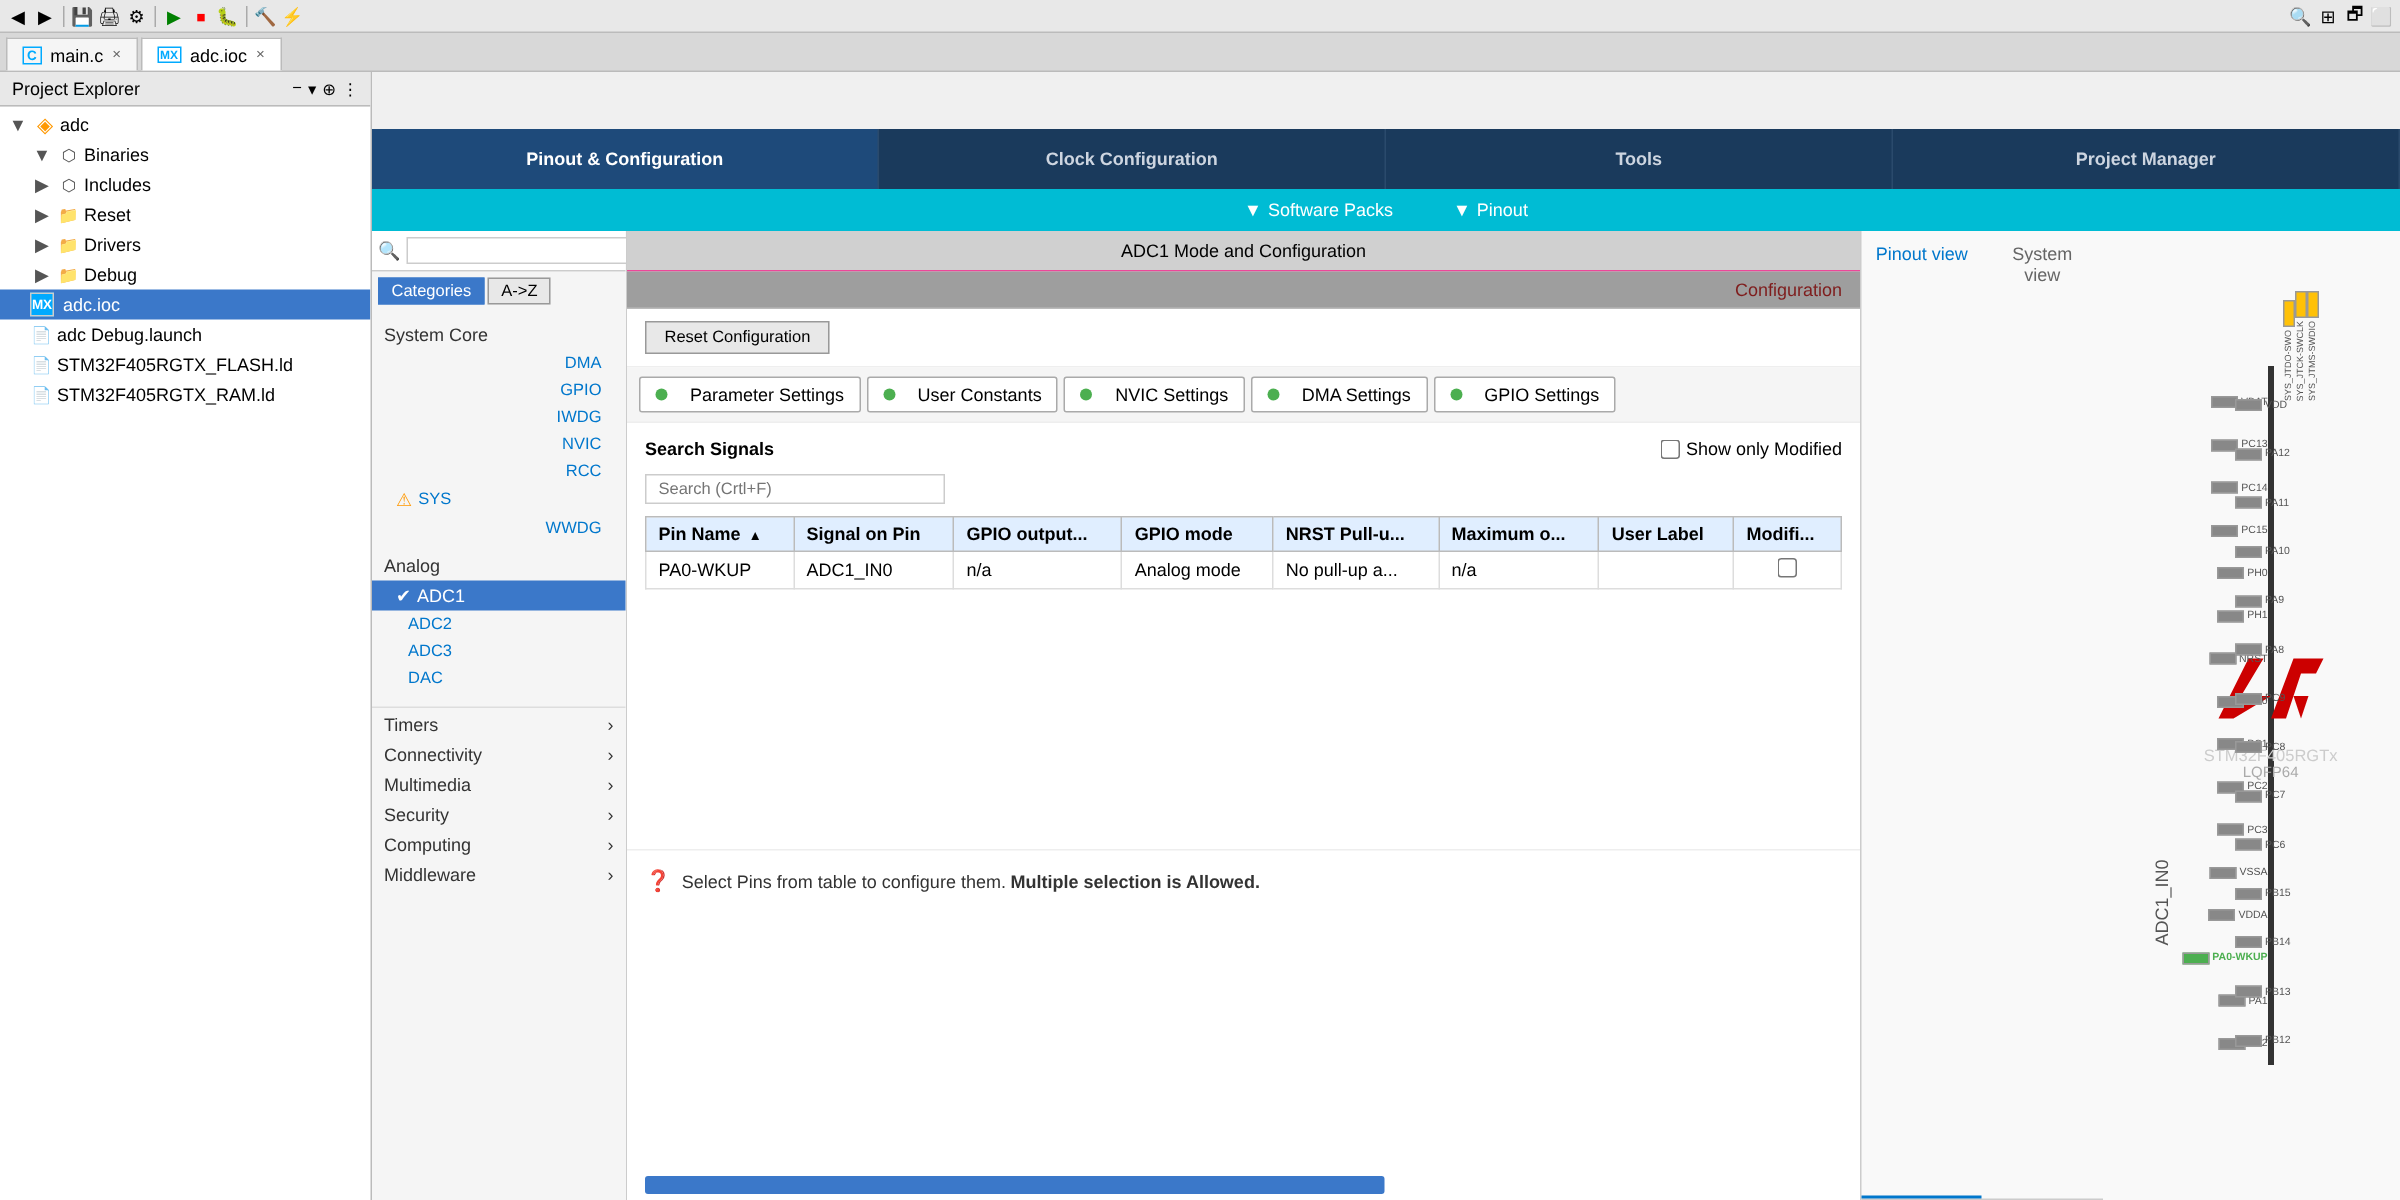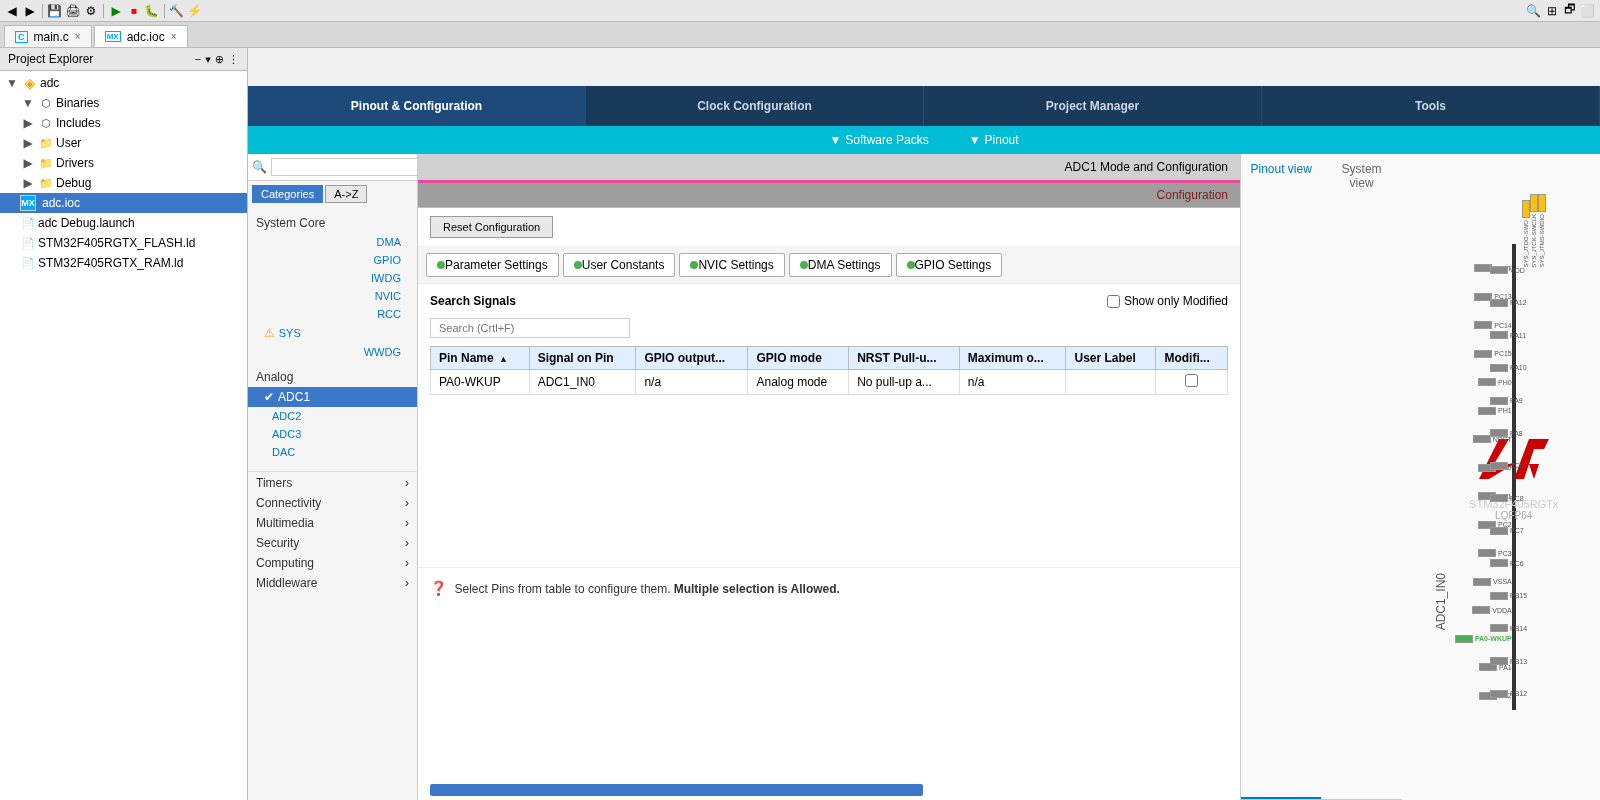--- a/index.html
+++ b/index.html
@@ -51,26 +51,26 @@
     .cat-btn.active { background: #3b78c9; color: #fff; border-color: #3b78c9; }
     .cat-item { padding: 3px 16px; cursor: pointer; color: #0077cc; font-size: 11px; text-align: right; }
     .cat-group { margin: 6px 0; }
     .cat-group-header { font-size: 11px; color: #333; padding: 3px 8px; cursor: pointer; display: flex; align-items: center; justify-content: space-between; }
     .analog-group { margin-top: 4px; }
     .analog-selected { background: #3b78c9; color: #fff; font-size: 11px; padding: 3px 8px 3px 16px; display: flex; align-items: center; gap: 4px; }
     .analog-item { font-size: 11px; color: #0077cc; padding: 3px 8px 3px 24px; cursor: pointer; }
 
     
     .config-panel { flex: 1; background: #fff; overflow-y: auto; display: flex; flex-direction: column; }
-    .config-title { background: #d0d0d0; padding: 6px 12px; font-size: 12px; text-align: right; border-bottom: 3px solid #ec4899; }
+    .config-title { background: #d0d0d0; padding: 6px 12px; font-size: 12px; text-align: center; border-bottom: 1px solid #ec4899; }
     .config-inner-title { background: #9e9e9e; color: #7f1d1d; padding: 5px 12px; font-size: 12px; text-align: right; border-bottom: 1px solid #bbb; }
     .reset-btn-row { padding: 8px 12px; border-bottom: 1px solid #eee; }
     .reset-btn { padding: 4px 12px; background: #e8e8e8; border: 1px solid #999; cursor: pointer; font-size: 11px; }
     .config-tabs { display: flex; flex-wrap: wrap; gap: 4px; padding: 6px 8px; border-bottom: 1px solid #eee; background: #f5f5f5; }
-    .config-tab { padding: 4px 10px; background: #fff; border: 1px solid #aaa; cursor: pointer; font-size: 11px; display: flex; align-items: center; gap: 0; border-radius: 2px; }
+    .config-tab { padding: 4px 10px; background: #fff; border: 1px solid #aaa; cursor: pointer; font-size: 11px; display: flex; align-items: center; gap: 15px; border-radius: 2px; }
     .config-tab .dot { width: 8px; height: 8px; border-radius: 50%; background: #4caf50; display: inline-block; }
 
     
     .signal-search-area { padding: 10px 12px; display: flex; align-items: center; justify-content: space-between; }
     .signal-search-input { border: 1px solid #ccc; padding: 3px 8px; font-size: 11px; width: 180px; }
     .show-modified { display: flex; align-items: center; gap: 4px; font-size: 11px; }
     .show-modified input { margin: 0; }
 
     
     .signal-table { width: 100%; border-collapse: collapse; font-size: 11px; }
@@ -179,21 +179,21 @@
 
       <div class="tree-item" style="padding-left:20px;">
         <span class="icon" style="color:#555;">▶</span>
         <span class="icon" style="color:#555;font-size:11px;">⬡</span>
         <span class="tree-label">Includes</span>
       </div>
 
       <div class="tree-item" style="padding-left:20px;">
         <span class="icon" style="color:#555;">▶</span>
         <span class="icon" style="color:#e8a000;font-size:11px;">📁</span>
-        <span class="tree-label">User</span>
+        <span class="tree-label">Reset</span>
       </div>
 
       <div class="tree-item" style="padding-left:20px;">
         <span class="icon" style="color:#555;">▶</span>
         <span class="icon" style="color:#e8a000;font-size:11px;">📁</span>
         <span class="tree-label">Drivers</span>
       </div>
 
       <div class="tree-item" style="padding-left:20px;">
         <span class="icon" style="color:#555;">▶</span>
@@ -226,24 +226,24 @@
   <div class="content-area">
 
     <div class="nav-tabs">
       <div class="nav-tab active">
         <span>Pinout &amp; Configuration</span>
       </div>
       <div class="nav-tab">
         <span>Clock Configuration</span>
       </div>
       <div class="nav-tab">
+        <span>Tools</span>
+      </div>
+      <div class="nav-tab">
         <span>Project Manager</span>
-      </div>
-      <div class="nav-tab">
-        <span>Tools</span>
       </div>
     </div>
 
     <div class="sub-nav">
       <div class="sub-nav-item">
         <span>▼</span>
         <span>Software Packs</span>
       </div>
       <div class="sub-nav-item">
         <span>▼</span>

